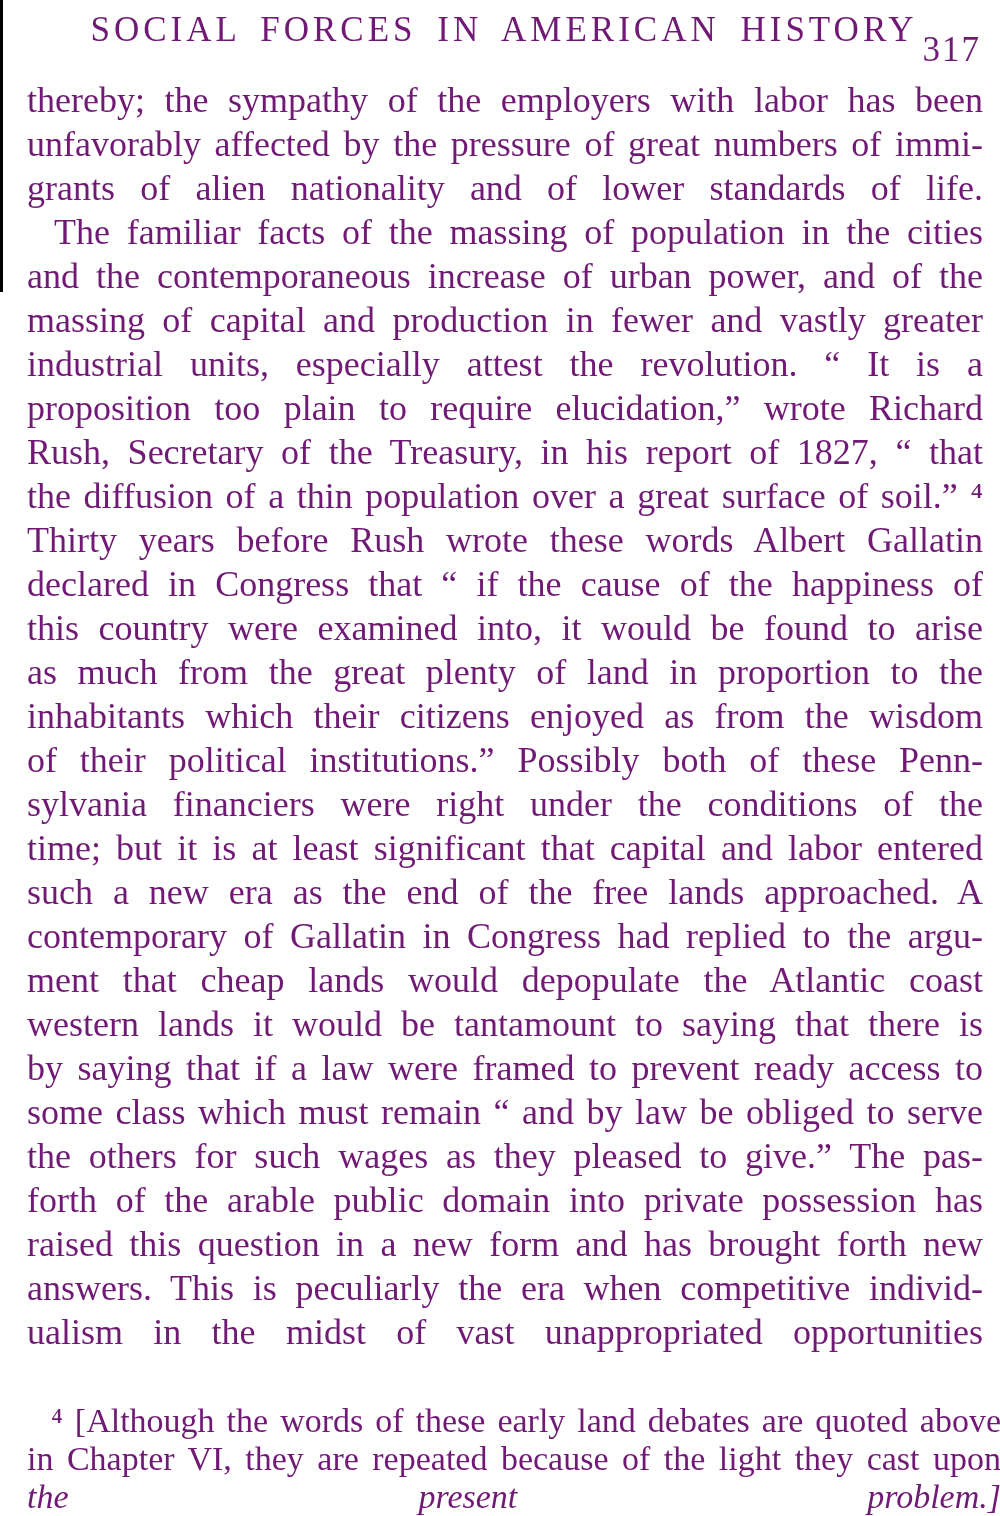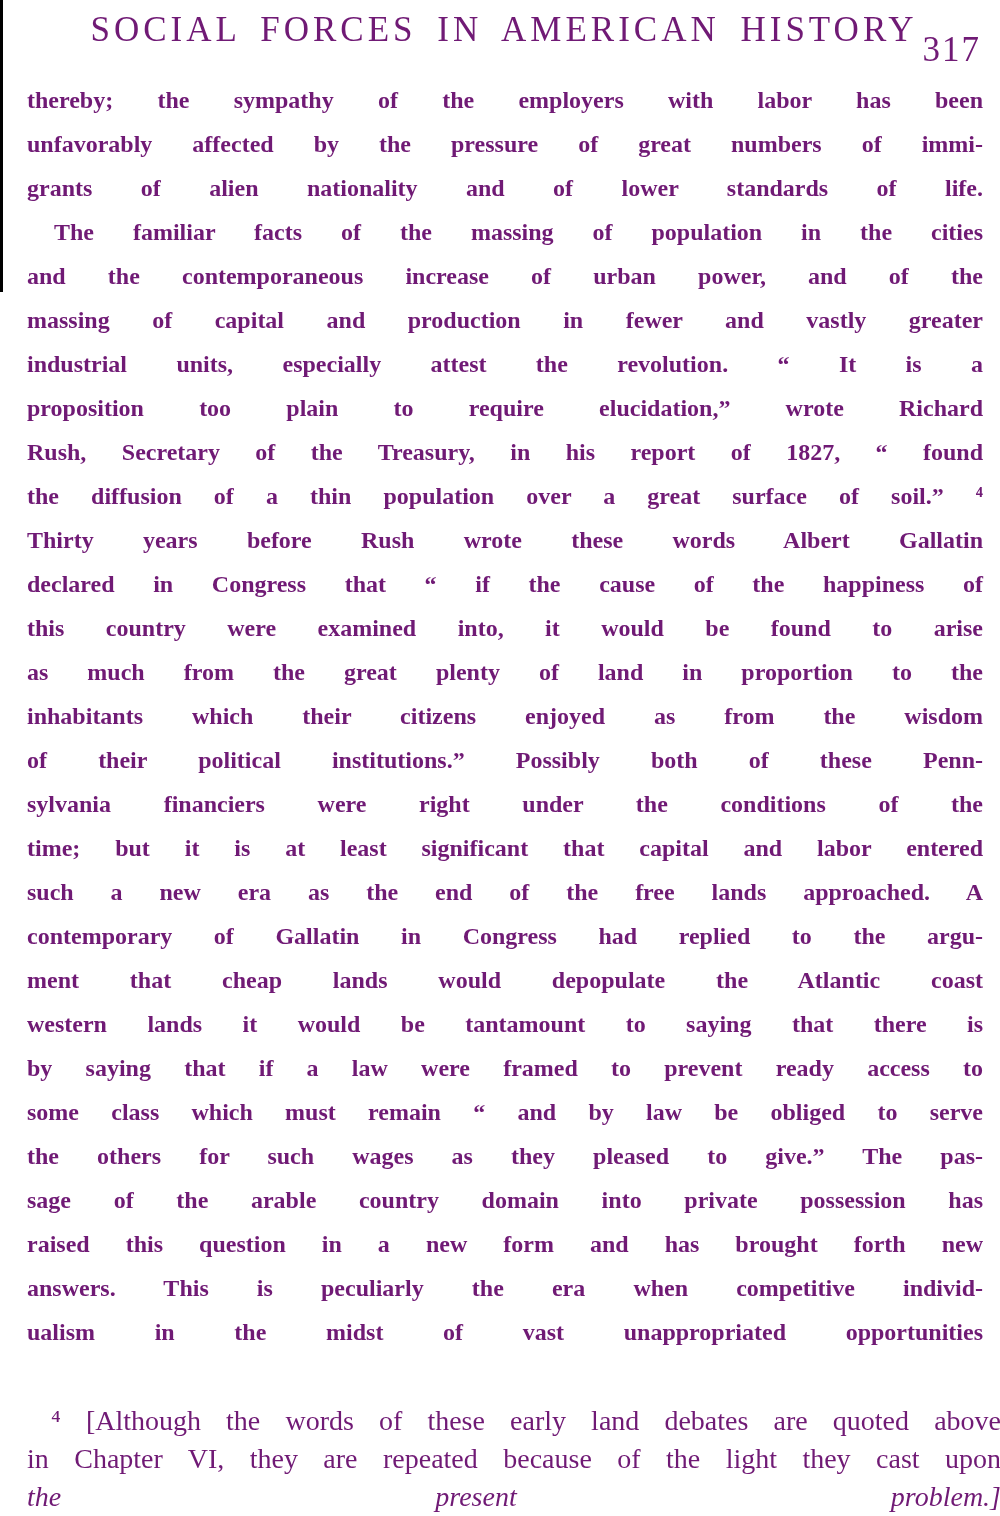--- a/index.html
+++ b/index.html
@@ -47,42 +47,41 @@
     top: 0;
     font-size: 35px;
     letter-spacing: 2px;
     margin-top: 20px;
   }
   .body-text {
     position: absolute;
     top: 78px;
     left: 27px;
     right: 25px;
-    font-size: 24px;
-    font-weight: bold;
+    font-size: 36px;
   }
   .body-text .line {
     line-height: 44px;
     text-align: justify;
     text-align-last: justify;
     white-space: normal;
   }
   .line.indent {
     text-indent: 27px;
   }
   .line.last-left {
     text-align-last: left;
     font-style: italic;
   }
   .footnote {
     position: absolute;
     top: 1402px;
     left: 27px;
     right: 7px;
-    font-size: 28px;
+    font-size: 34px;
   }
   .footnote .line {
     line-height: 38px;
     text-align: justify;
     text-align-last: justify;
   }
   .footnote .line.indent {
     text-indent: 24px;
   }
 </style>
@@ -99,38 +98,38 @@
 
   <main class="body-text">
       <div class="line">thereby; the sympathy of the employers with labor has been</div>
       <div class="line">unfavorably affected by the pressure of great numbers of immi-</div>
       <div class="line">grants of alien nationality and of lower standards of life.</div>
       <div class="line indent">The familiar facts of the massing of population in the cities</div>
       <div class="line">and the contemporaneous increase of urban power, and of the</div>
       <div class="line">massing of capital and production in fewer and vastly greater</div>
       <div class="line">industrial units, especially attest the revolution.  “ It is a</div>
       <div class="line">proposition too plain to require elucidation,” wrote Richard</div>
-      <div class="line">Rush, Secretary of the Treasury, in his report of 1827, “ found</div>
+      <div class="line">Rush, Secretary of the Treasury, in his report of 1827, “ that</div>
       <div class="line">the diffusion of a thin population over a great surface of soil.” ⁴</div>
       <div class="line">Thirty years before Rush wrote these words Albert Gallatin</div>
       <div class="line">declared in Congress that “ if the cause of the happiness of</div>
       <div class="line">this country were examined into, it would be found to arise</div>
       <div class="line">as much from the great plenty of land in proportion to the</div>
       <div class="line">inhabitants which their citizens enjoyed as from the wisdom</div>
       <div class="line">of their political institutions.”  Possibly both of these Penn-</div>
       <div class="line">sylvania financiers were right under the conditions of the</div>
       <div class="line">time; but it is at least significant that capital and labor entered</div>
       <div class="line">such a new era as the end of the free lands approached.  A</div>
       <div class="line">contemporary of Gallatin in Congress had replied to the argu-</div>
       <div class="line">ment that cheap lands would depopulate the Atlantic coast</div>
       <div class="line">western lands it would be tantamount to saying that there is</div>
       <div class="line">by saying that if a law were framed to prevent ready access to</div>
       <div class="line">some class which must remain “ and by law be obliged to serve</div>
       <div class="line">the others for such wages as they pleased to give.”  The pas-</div>
-      <div class="line">sage of the arable country domain into private possession has</div>
+      <div class="line">forth of the arable public domain into private possession has</div>
       <div class="line">raised this question in a new form and has brought forth new</div>
       <div class="line">answers.  This is peculiarly the era when competitive individ-</div>
       <div class="line">ualism in the midst of vast unappropriated opportunities</div>
     </main>
 
   <footer class="footnote">
       <div class="line indent">⁴ [Although the words of these early land debates are quoted above</div>
       <div class="line">in Chapter VI, they are repeated because of the light they cast upon</div>
       <div class="line last-left">the present problem.]</div>
     </footer>

